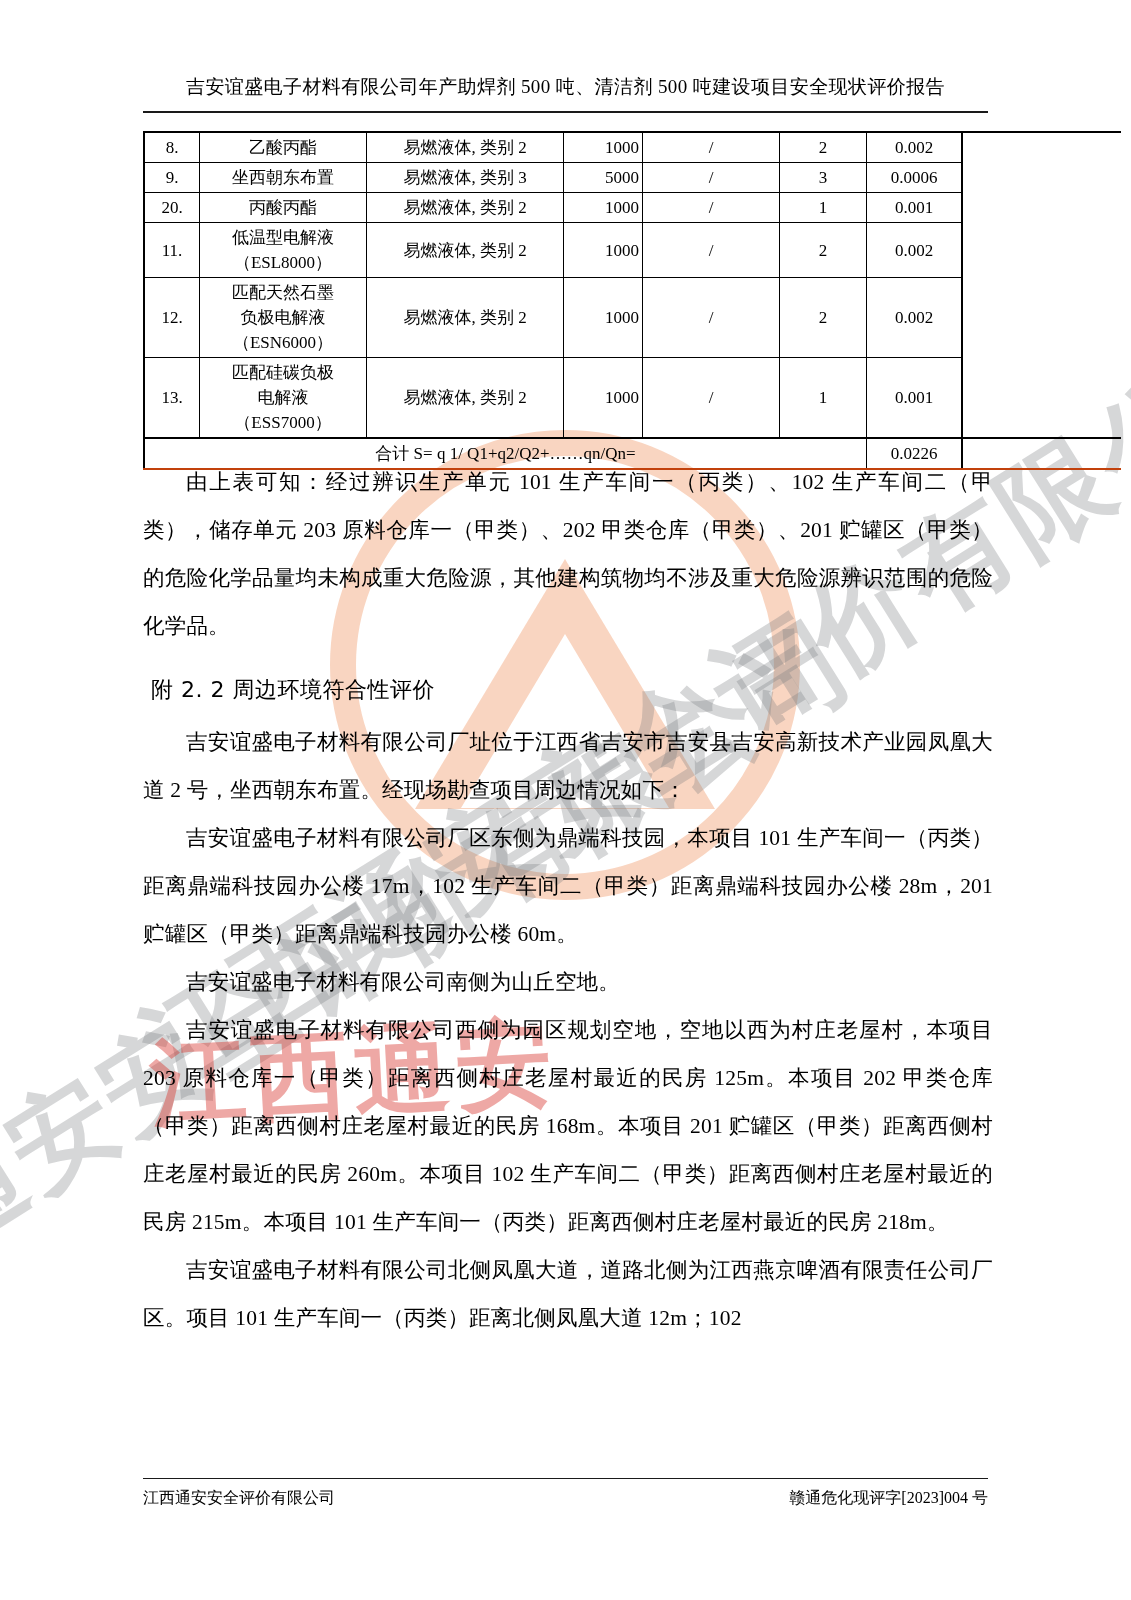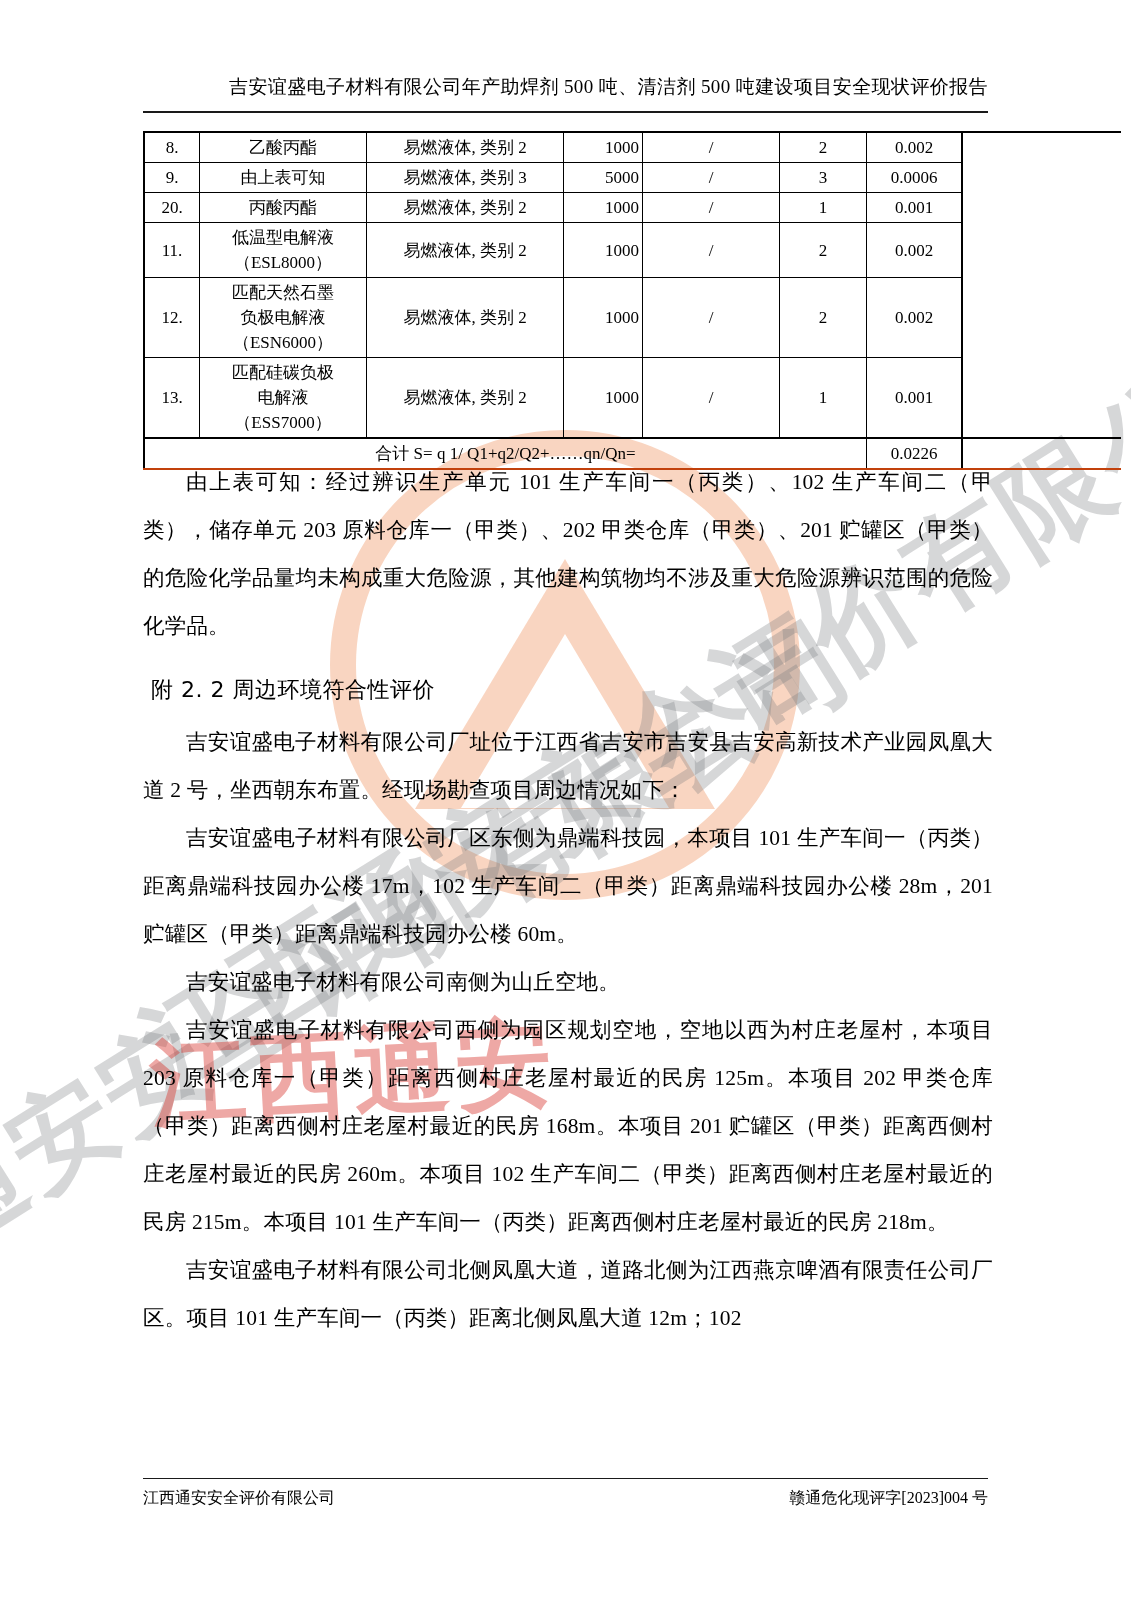--- a/index.html
+++ b/index.html
@@ -102,21 +102,21 @@
     z-index: 2;
   }
 
   .header {
     position: absolute;
     left: 143px;
     top: 72px;
     width: 845px;
   }
   .header-title {
-    text-align: right;
+    text-align: center;
     font-size: 19px;
     line-height: 30px;
     letter-spacing: 0.4px;
   }
   .header-rule {
     margin-top: 9px;
     border-bottom: 2px solid #1a1a1a;
   }
 
   
@@ -246,21 +246,21 @@
             <td class="ratio rb">
               <div class="cellwrap">0.002</div>
             </td>
             <td class="blank first" rowspan="6"></td>
           </tr>
           <tr>
             <td class="idx lb">
               <div class="cellwrap">9.</div>
             </td>
             <td class="name">
-              <div class="cellwrap">由上表可知</div>
+              <div class="cellwrap">坐西朝东布置</div>
             </td>
             <td class="cat">
               <div class="cellwrap">易燃液体, 类别 3</div>
             </td>
             <td class="q">
               <div class="cellwrap">5000</div>
             </td>
             <td class="beta">
               <div class="cellwrap">/</div>
             </td>

